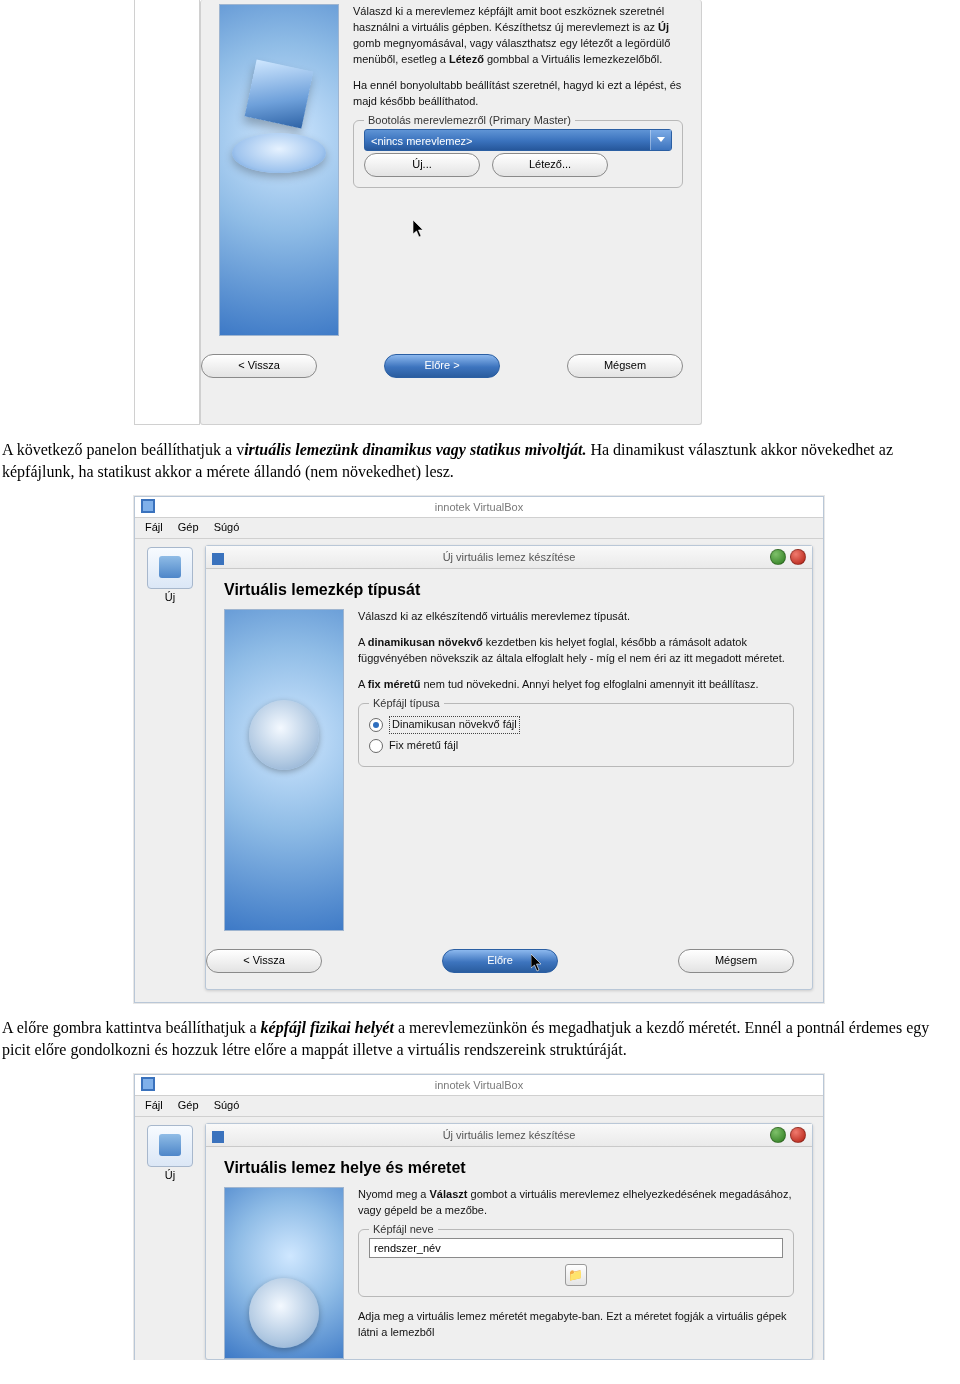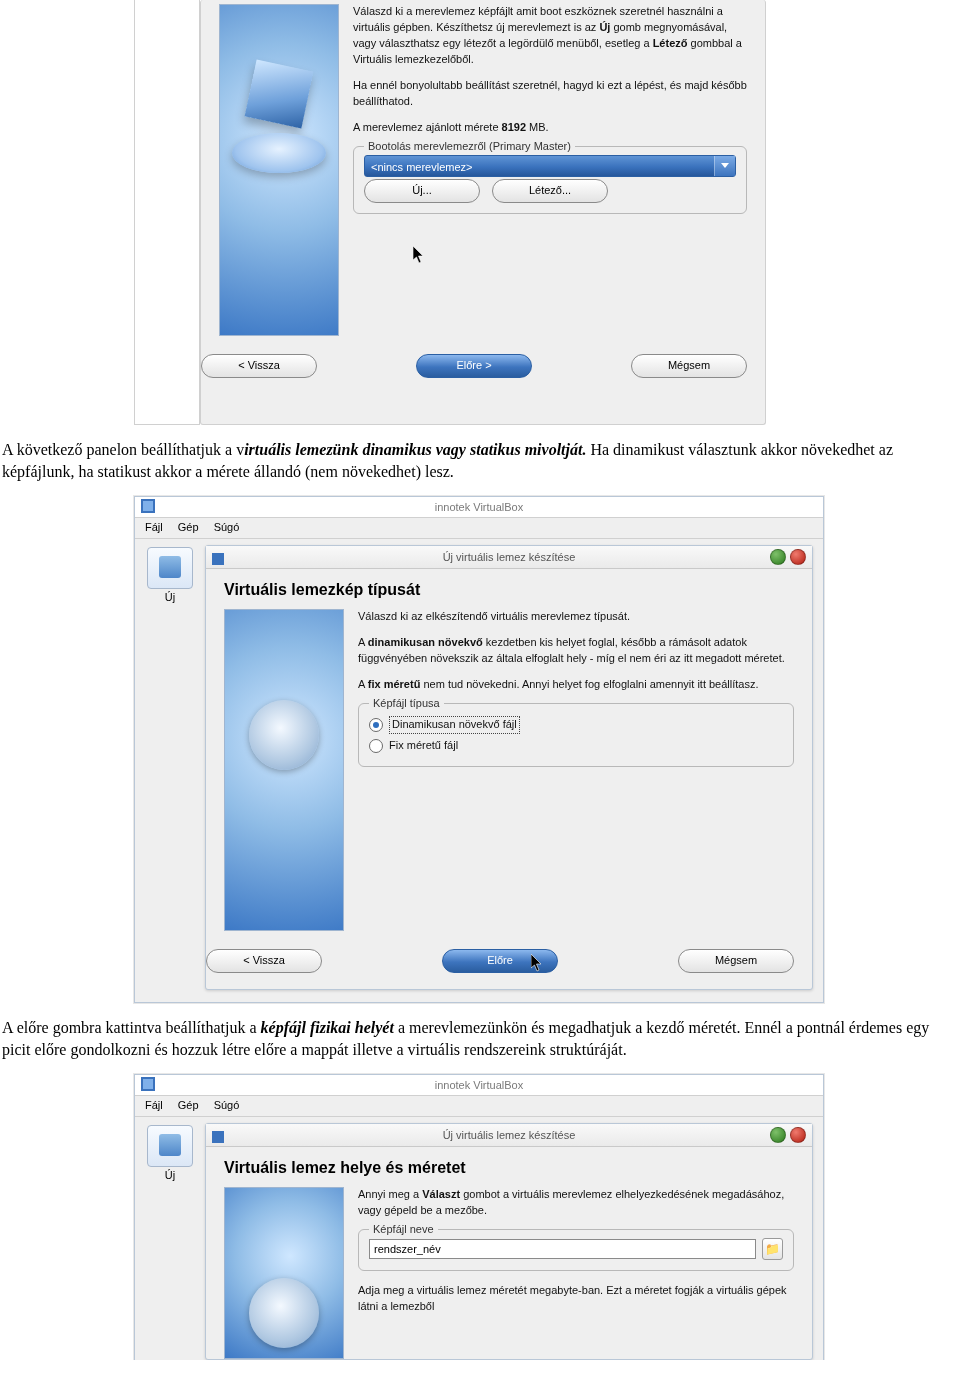--- a/index.html
+++ b/index.html
@@ -221,53 +221,50 @@
     width:12px;height:12px;border:1px solid #6a6a6a;border-radius:50%;
     display:inline-flex;align-items:center;justify-content:center;background:#fff;
   }
   .radio-dot.checked::after{content:"";width:6px;height:6px;border-radius:50%;background:#2f6fbf;}
   .radio-label.dotted { border:1px dotted #444; padding:0 2px; }
 
   .text-input {
     width: 100%; height:20px; border:1px solid #8a8a8a; background:#fff;
     padding:0 4px; font-size:11px; box-sizing:border-box;
   }
-  .input-row { display:flex; align-items:center; gap:6px; }
+  .input-row { display:flex; align-items:center; gap:6px;flex-direction:column; }
   .browse-btn {
     width:20px;height:20px;border:1px solid #9a9a9a;border-radius:3px;
     background: linear-gradient(#fff,#e4e4e4);
     display:flex;align-items:center;justify-content:center;font-size:12px;color:#c88a12;
   }
 
   .cursor {
     width: 12px; height: 18px; position: relative; display:inline-block;
   }
   .cursor svg { position:absolute; left:0; top:0; }
 
   
-  .top-dialog-wrap { margin-left: 134px; width: 632px; }
+  .top-dialog-wrap { margin-left: 134px; width: 568px; }
 </style>
 </head>
 <body>
 
 <div class="top-dialog-wrap">
   <div style="display:flex;">
     <div style="width:64px;background:#fff;border-right:1px solid #d0d0d0;border-left:1px solid #d0d0d0;border-bottom:1px solid #d0d0d0;height:424px;"></div>
     <div class="dialog noframe" style="margin:0;flex:1;border:1px solid #d0d0d0;border-top:none;">
       <div class="dialog-content" style="padding-top:4px;">
         <div class="content-row">
           <div class="side-image cube" style="min-height:330px;"></div>
           <div class="text-col">
             <p>
               <span>Válaszd ki a merevlemez képfájlt amit boot eszköznek szeretnél használni a virtuális gépben. Készíthetsz új merevlemezt is az </span><b>Új</b><span> gomb megnyomásával, vagy választhatsz egy létezőt a legördülő menüből, esetleg a </span><b>Létező</b><span> gombbal a Virtuális lemezkezelőből.</span>
             </p>
             <p>Ha ennél bonyolultabb beállítást szeretnél, hagyd ki ezt a lépést, és majd később beállíthatod.</p>
-            <p>
-              <span>A merevlemez ajánlott mérete </span><b>8192</b><span> MB.</span>
-            </p>
             <div class="groupbox">
               <span class="legend">Bootolás merevlemezről (Primary Master)</span>
               <div class="combo">
                 <span>&lt;nincs merevlemez&gt;</span>
               </div>
               <div class="pill-row">
                 <div class="pill-btn">Új...</div>
                 <div class="pill-btn">Létező...</div>
               </div>
             </div>
@@ -405,21 +402,21 @@
           <div class="win-btn win-min"></div>
           <div class="win-btn win-close"></div>
         </div>
       </div>
       <div class="dialog-content" style="padding-bottom:0;">
         <div class="heading">Virtuális lemez helye és méretet</div>
         <div class="content-row">
           <div class="side-image disk" style="min-height:170px;"></div>
           <div class="text-col">
             <p>
-              <span>Annyi meg a </span><b>Választ</b><span> gombot a virtuális merevlemez elhelyezkedésének megadásához, vagy gépeld be a mezőbe.</span>
+              <span>Nyomd meg a </span><b>Választ</b><span> gombot a virtuális merevlemez elhelyezkedésének megadásához, vagy gépeld be a mezőbe.</span>
             </p>
             <div class="groupbox">
               <span class="legend">Képfájl neve</span>
               <div class="input-row">
                 <input class="text-input" value="rendszer_név" style="">
                 <div class="browse-btn">
                   <span>📁</span>
                 </div>
               </div>
             </div>

